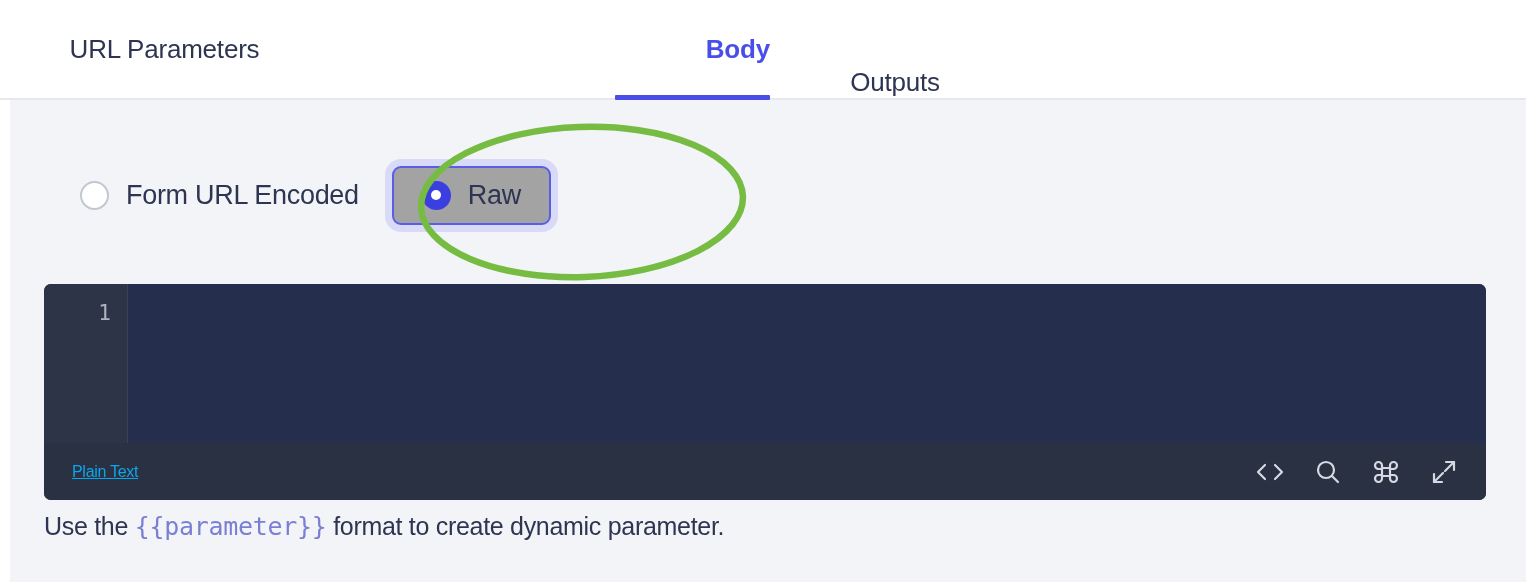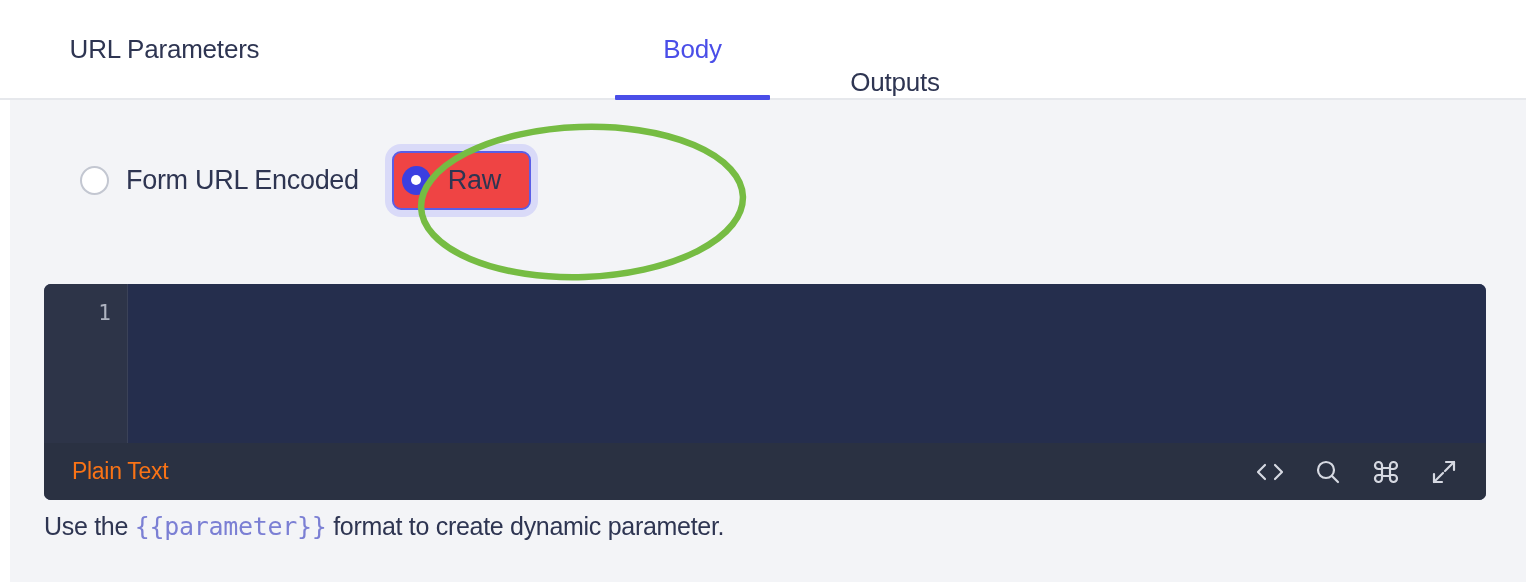--- a/index.html
+++ b/index.html
@@ -39,21 +39,22 @@
     align-items: center;
     justify-content: center;
     font-size: 26px;
     letter-spacing: -0.2px;
     color: #2e3552;
     cursor: pointer;
     white-space: nowrap;
   }
   .tab.active {
     color: #4a4ee8;
-    font-weight: 400;
+    font-weight: 700;
+    justify-content: flex-end;
   }
   .tab.active::after {
     content: "";
     position: absolute;
     left: 0; right: 0;
     bottom: -2px;
     height: 5px;
     background: #4a4ee8;
     border-radius: 1px;
   }
@@ -70,40 +71,40 @@
     top: 100px;
     width: 1516px;
     height: 482px;
     background: #f3f4f7;
   }
 
   
   .radio-row {
     position: absolute;
     left: 0;
-    top: 35px;
+    top: 50px;
     height: 90px;
     display: flex;
     align-items: center;
   }
   .radio-opt {
     display: flex;
     align-items: center;
     cursor: pointer;
     box-sizing: border-box;
   }
   .radio-opt.plain {
     margin-left: 70px;
   }
   .radio-opt.boxed {
     margin-left: 33px;
-    padding: 12px 28px 12px 8px;
+    padding: 12px 28px 12px 28px;
     border: 2px solid #5a5ee6;
     border-radius: 9px;
-    background: #ef4444;
+    background: #a3a3a3;
     box-shadow: 0 0 0 7px #d9daf8;
   }
   .radio-mark {
     width: 29px;
     height: 29px;
     border-radius: 50%;
     box-sizing: border-box;
     flex: none;
   }
   .radio-mark.off {
@@ -189,24 +190,25 @@
   .editor-status {
     height: 57px;
     flex: none;
     background: #2a3142;
     display: flex;
     align-items: center;
     padding: 0 26px 0 28px;
     box-sizing: border-box;
   }
   .status-mode {
-    font-size: 23px;
-    color: #f97316;
+    font-size: 16px;
+    color: #0ea5e9;
     letter-spacing: -0.3px;
     white-space: nowrap;
+    text-decoration: underline;
   }
   .status-icons {
     margin-left: auto;
     display: flex;
     align-items: center;
     gap: 26px;
   }
   .sicon {
     width: 32px;
     height: 32px;

